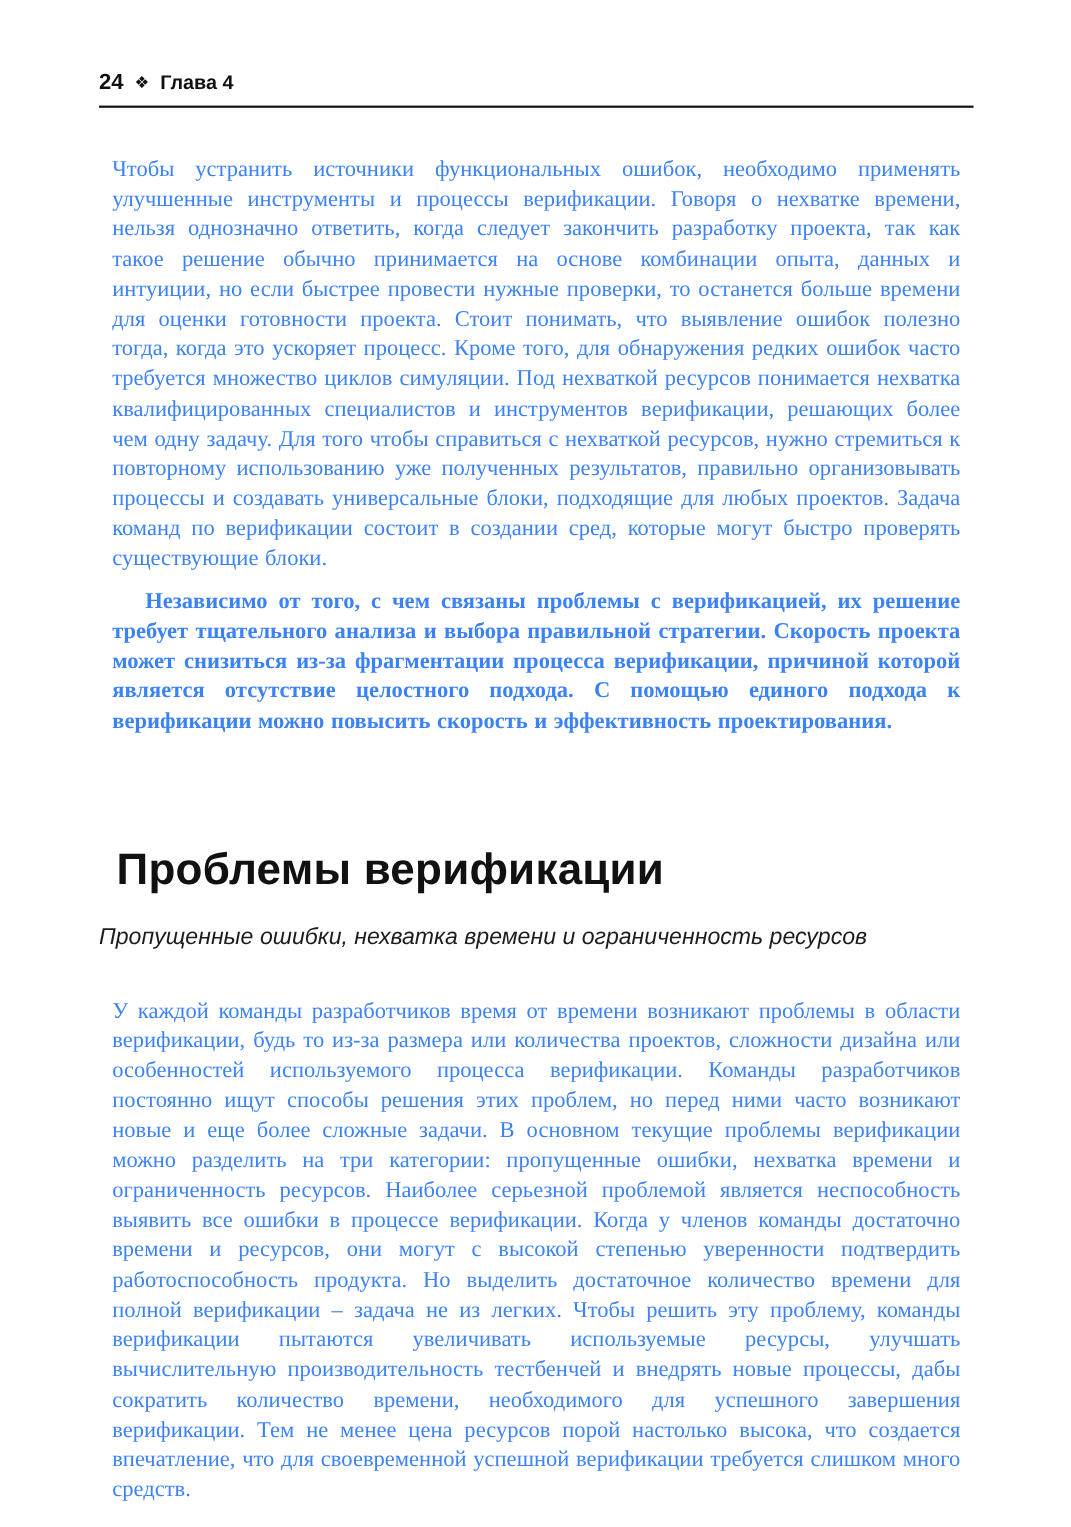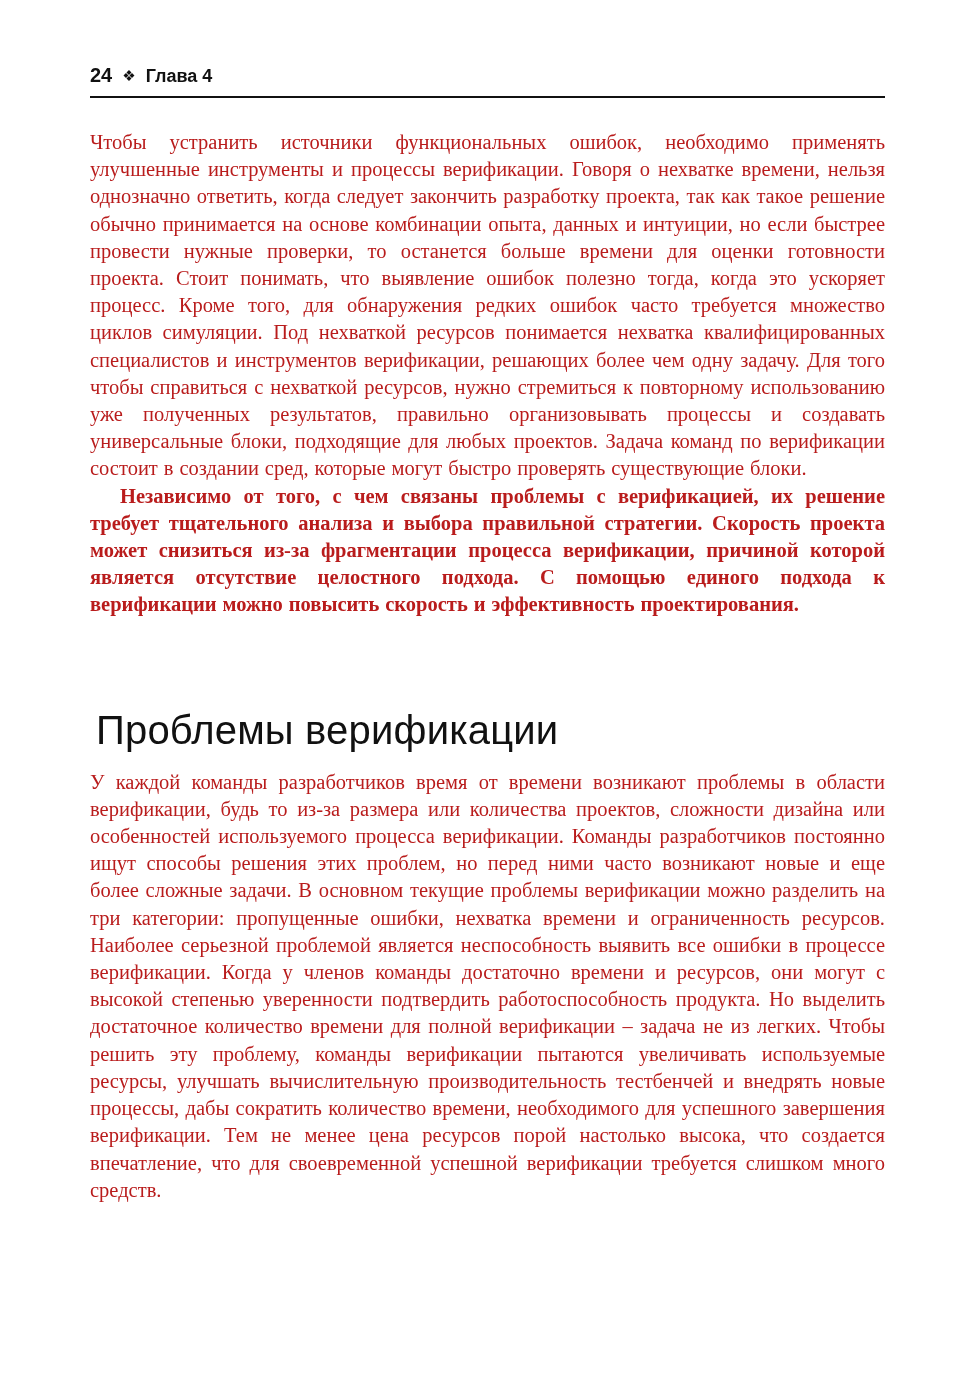--- a/index.html
+++ b/index.html
@@ -39,37 +39,37 @@
     font-weight: 400;
   }
   .running-head .chapter {
     font-weight: 700;
     font-size: 18px;
   }
   main {
     padding-top: 31px;
   }
   p.body {
-    margin: 0;
+    margin: 12px;
     font-size: 20.5px;
     line-height: 27.2px;
     text-align: justify;
-    color: #b91c1c;
+    color: #3b82f6;
     word-spacing: 0.04em;
   }
   p.body.indented {
     text-indent: 30px;
     font-weight: bold;
   }
   h1.section-title {
-    margin: 6px;
+    margin: 16px;
     padding-top: 83px;
     padding-bottom: 10px;
     font-family: "Liberation Sans", "DejaVu Sans", sans-serif;
-    font-weight: 400;
+    font-weight: 700;
     font-size: 40px;
     letter-spacing: 0.2px;
     color: #111111;
   }
   p.section-subtitle {
     margin: 0;
     padding-bottom: 30px;
     font-family: "Liberation Sans", "DejaVu Sans", sans-serif;
     font-style: italic;
     font-size: 21px;
@@ -85,17 +85,18 @@
     <span class="page-num">24</span>
     <span class="diamond">❖</span>
     <span class="chapter">Глава 4</span>
   </header>
 
   <main>
     <p class="body">Чтобы устранить источники функциональных ошибок, необходимо применять улучшенные инструменты и процессы верификации. Говоря о нехватке времени, нельзя однозначно ответить, когда следует закончить разработку проекта, так как такое решение обычно принимается на основе комбинации опыта, данных и интуиции, но если быстрее провести нужные проверки, то останется больше времени для оценки готовности проекта. Стоит понимать, что выявление ошибок полезно тогда, когда это ускоряет процесс. Кроме того, для обнаружения редких ошибок часто требуется множество циклов симуляции. Под нехваткой ресурсов понимается нехватка квалифицированных специалистов и инструментов верификации, решающих более чем одну задачу. Для того чтобы справиться с нехваткой ресурсов, нужно стремиться к повторному использованию уже полученных результатов, правильно организовывать процессы и создавать универсальные блоки, подходящие для любых проектов. Задача команд по верификации состоит в создании сред, которые могут быстро проверять существующие блоки.</p>
     <p class="body indented">Независимо от того, с чем связаны проблемы с верификацией, их решение требует тщательного анализа и выбора правильной стратегии. Скорость проекта может снизиться из-за фрагментации процесса верификации, причиной которой является отсутствие целостного подхода. С помощью единого подхода к верификации можно повысить скорость и эффективность проектирования.</p>
 
     <h1 class="section-title">Проблемы верификации</h1>
+    <p class="section-subtitle">Пропущенные ошибки, нехватка времени и ограниченность ресурсов</p>
 
     <p class="body">У каждой команды разработчиков время от времени возникают проблемы в области верификации, будь то из-за размера или количества проектов, сложности дизайна или особенностей используемого процесса верификации. Команды разработчиков постоянно ищут способы решения этих проблем, но перед ними часто возникают новые и еще более сложные задачи. В основном текущие проблемы верификации можно разделить на три категории: пропущенные ошибки, нехватка времени и ограниченность ресурсов. Наиболее серьезной проблемой является неспособность выявить все ошибки в процессе верификации. Когда у членов команды достаточно времени и ресурсов, они могут с высокой степенью уверенности подтвердить работоспособность продукта. Но выделить достаточное количество времени для полной верификации – задача не из легких. Чтобы решить эту проблему, команды верификации пытаются увеличивать используемые ресурсы, улучшать вычислительную производительность тестбенчей и внедрять новые процессы, дабы сократить количество времени, необходимого для успешного завершения верификации. Тем не менее цена ресурсов порой настолько высока, что создается впечатление, что для своевременной успешной верификации требуется слишком много средств.</p>
   </main>
 
 </div>
 
 </body></html>

